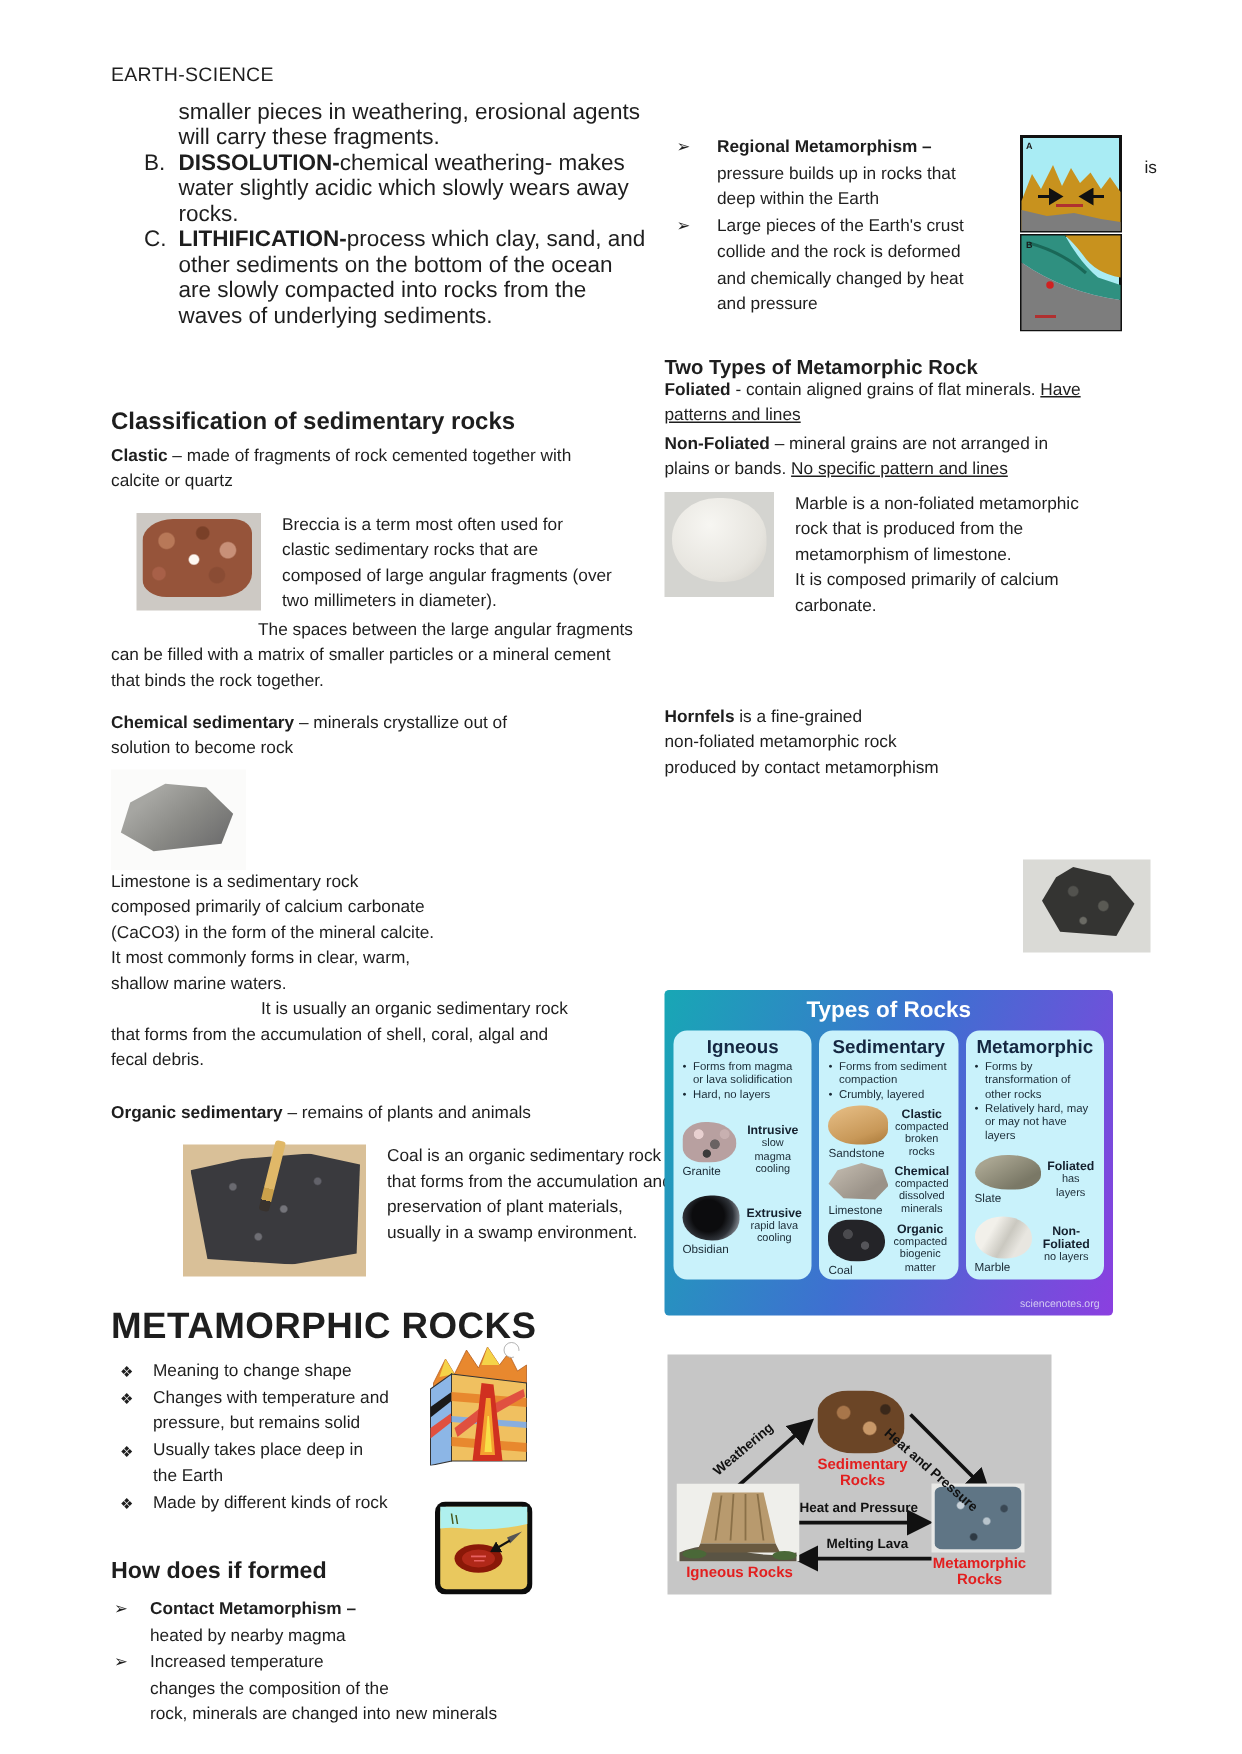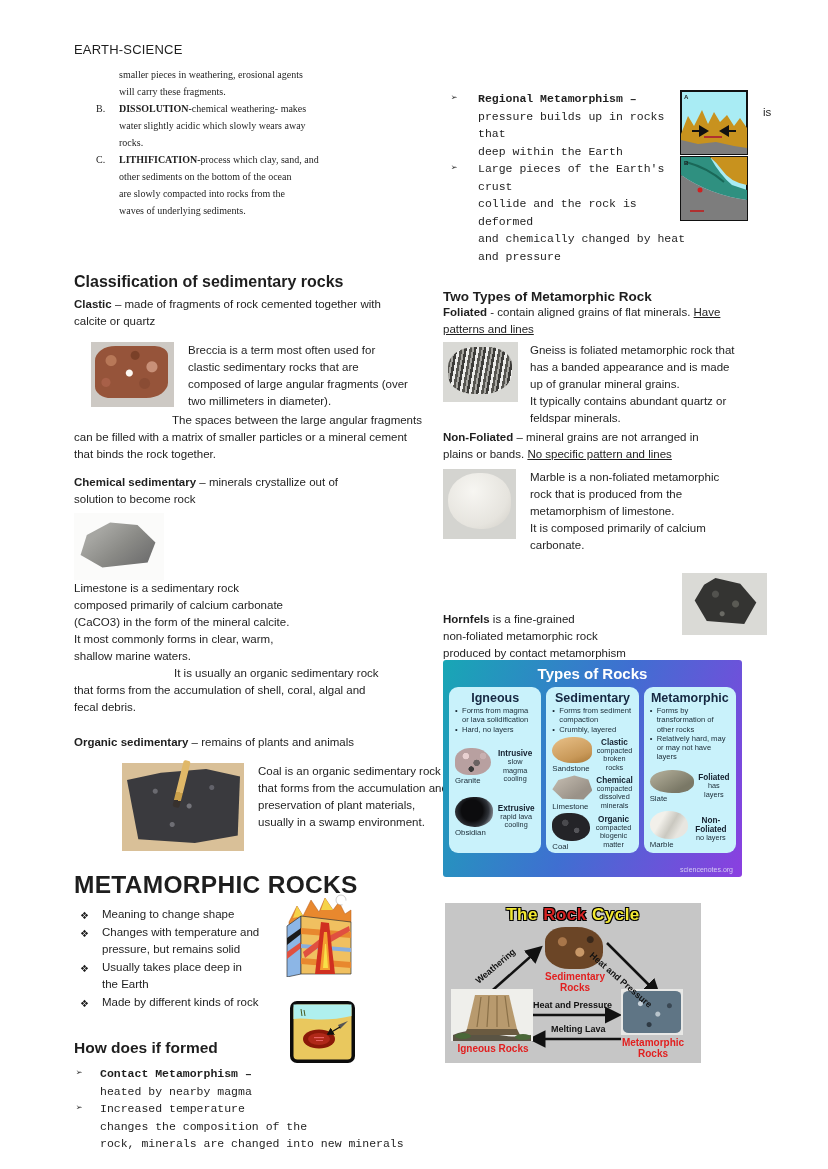--- a/index.html
+++ b/index.html
@@ -12,42 +12,42 @@
   b { font-weight:bold; }
   .u { text-decoration:underline; }
   .preline { white-space:pre-line; }
 
   
   .col-left  { position:absolute; left:50px; top:42px;  width:397px;margin-left:24px; }
   .col-right { position:absolute; left:443px; top:86px; width:357px; }
 
   .doc-header { font-size:13px; letter-spacing:.2px; margin-bottom:9px; }
 
-  .hang { position:relative; padding-left:45px; font-size:10px; line-height:17px;font-family:Liberation Serif, serif; }
+  .hang { position:relative; padding-left:45px; font-size:15px; line-height:17px; }
   .hang .lbl { position:absolute; left:22px; top:0; }
 
   .sec-h  { font-size:16px; font-weight:bold; margin-top:54px; }
   .sec-h2 { font-size:15.5px; font-weight:bold; margin-top:28px; }
 
   .media { display:flex; align-items:flex-start; }
   .media .mtext { flex:1; }
   .gap { margin-top:12px;padding-left:17px; }
 
   .ind98  { text-indent:98px;  margin-top:2px; }
   .ind100 { text-indent:100px; margin-top:0px; }
 
   .h1-meta { font-size:24.5px; font-weight:bold; letter-spacing:.3px; margin-top:20px; }
 
   ul { list-style:none; }
   .ul-diamond { margin-top:7px; width:240px; }
   .ul-diamond li { position:relative; padding-left:28px; font-size:11.5px; line-height:17px; margin-bottom:1px; }
   .ul-diamond li::before { content:"\2756"; position:absolute; left:6px; top:1px; font-size:10px; }
 
   .ul-arrow { margin-top:8px; }
-  .ul-arrow li { position:relative; padding-left:26px; font-size:11.5px; line-height:17.5px;font-family:Liberation Mono, monospace; }
+  .ul-arrow li { position:relative; padding-left:26px; font-size:11.5px; line-height:17.5px; }
   .ul-arrow li::before { content:"\27A2"; position:absolute; left:2px; top:0; font-size:11px; }
   .term-block { display:block; }
 
   .rcol-list li { padding-left:35px; }
   .rcol-list li::before { left:8px; }
 
   .two-types { clear:both; font-size:13.5px; font-weight:bold; margin-top:24px; }
   .w330 { width:334px; }
   .w300 { width:302px; margin-top:2px; }
   .hornfels-blk { width:260px; margin-top:57px; font-size:11.5px; line-height:17px; }
@@ -319,28 +319,20 @@
       <li><span class="preline">Large pieces of the Earth's crust
 collide and the rock is deformed
 and chemically changed by heat
 and pressure</span></li>
     </ul>
 
     <h2 class="two-types">Two Types of Metamorphic Rock</h2>
     <p class="body w330"><b>Foliated</b><span> - contain aligned grains of flat minerals. </span><span class="u preline">Have
 patterns and lines</span></p>
 
-    <div class="media" style="margin-top:4px;">
-      <div class="photo ph-gneiss"></div>
-      <p class="body mtext">Gneiss is foliated metamorphic rock that
-has a banded appearance and is made
-up of granular mineral grains.
-It typically contains abundant quartz or
-feldspar minerals.</p>
-    </div>
 
     <p class="body w300"><b>Non-Foliated</b><span> – mineral grains are not arranged in
 plains or bands. </span><span class="u preline">No specific pattern and lines</span></p>
 
     <div class="media" style="margin-top:6px;">
       <div class="photo ph-marble"></div>
       <p class="body mtext">Marble is a non-foliated metamorphic
 rock that is produced from the
 metamorphism of limestone.
 It is composed primarily of calcium
@@ -450,23 +442,20 @@
               <b>Non-Foliated</b>
               <span>no layers</span>
             </div>
         </div>
       </div>
     </div>
     <div class="ig-credit">sciencenotes.org</div>
   </div>
 
   <div class="rockcycle">
-    <div class="rc-title">
-      <span style="color: rgb(242, 232, 50);">The </span><span style="color: rgb(212, 34, 34);">Rock</span><span style="color: rgb(242, 232, 50);"> Cycle</span>
-    </div>
     <svg class="rc-arrows" width="256" height="160" viewBox="0 0 256 160">
       <defs>
           <marker id="ahRC" markerWidth="8" markerHeight="8" refX="5" refY="3.5" orient="auto">
             <path d="M0,0 L7,3.5 L0,7 Z" fill="#111"></path>
           </marker>
         </defs>
       <line x1="40" y1="94" x2="94" y2="46" stroke="#111" stroke-width="2.5" marker-end="url(#ahRC)"></line>
       <line x1="162" y1="40" x2="212" y2="90" stroke="#111" stroke-width="2.5" marker-end="url(#ahRC)"></line>
       <line x1="84" y1="112" x2="172" y2="112" stroke="#111" stroke-width="2.5" marker-end="url(#ahRC)"></line>
       <line x1="176" y1="136" x2="88" y2="136" stroke="#111" stroke-width="2.5" marker-end="url(#ahRC)"></line>

